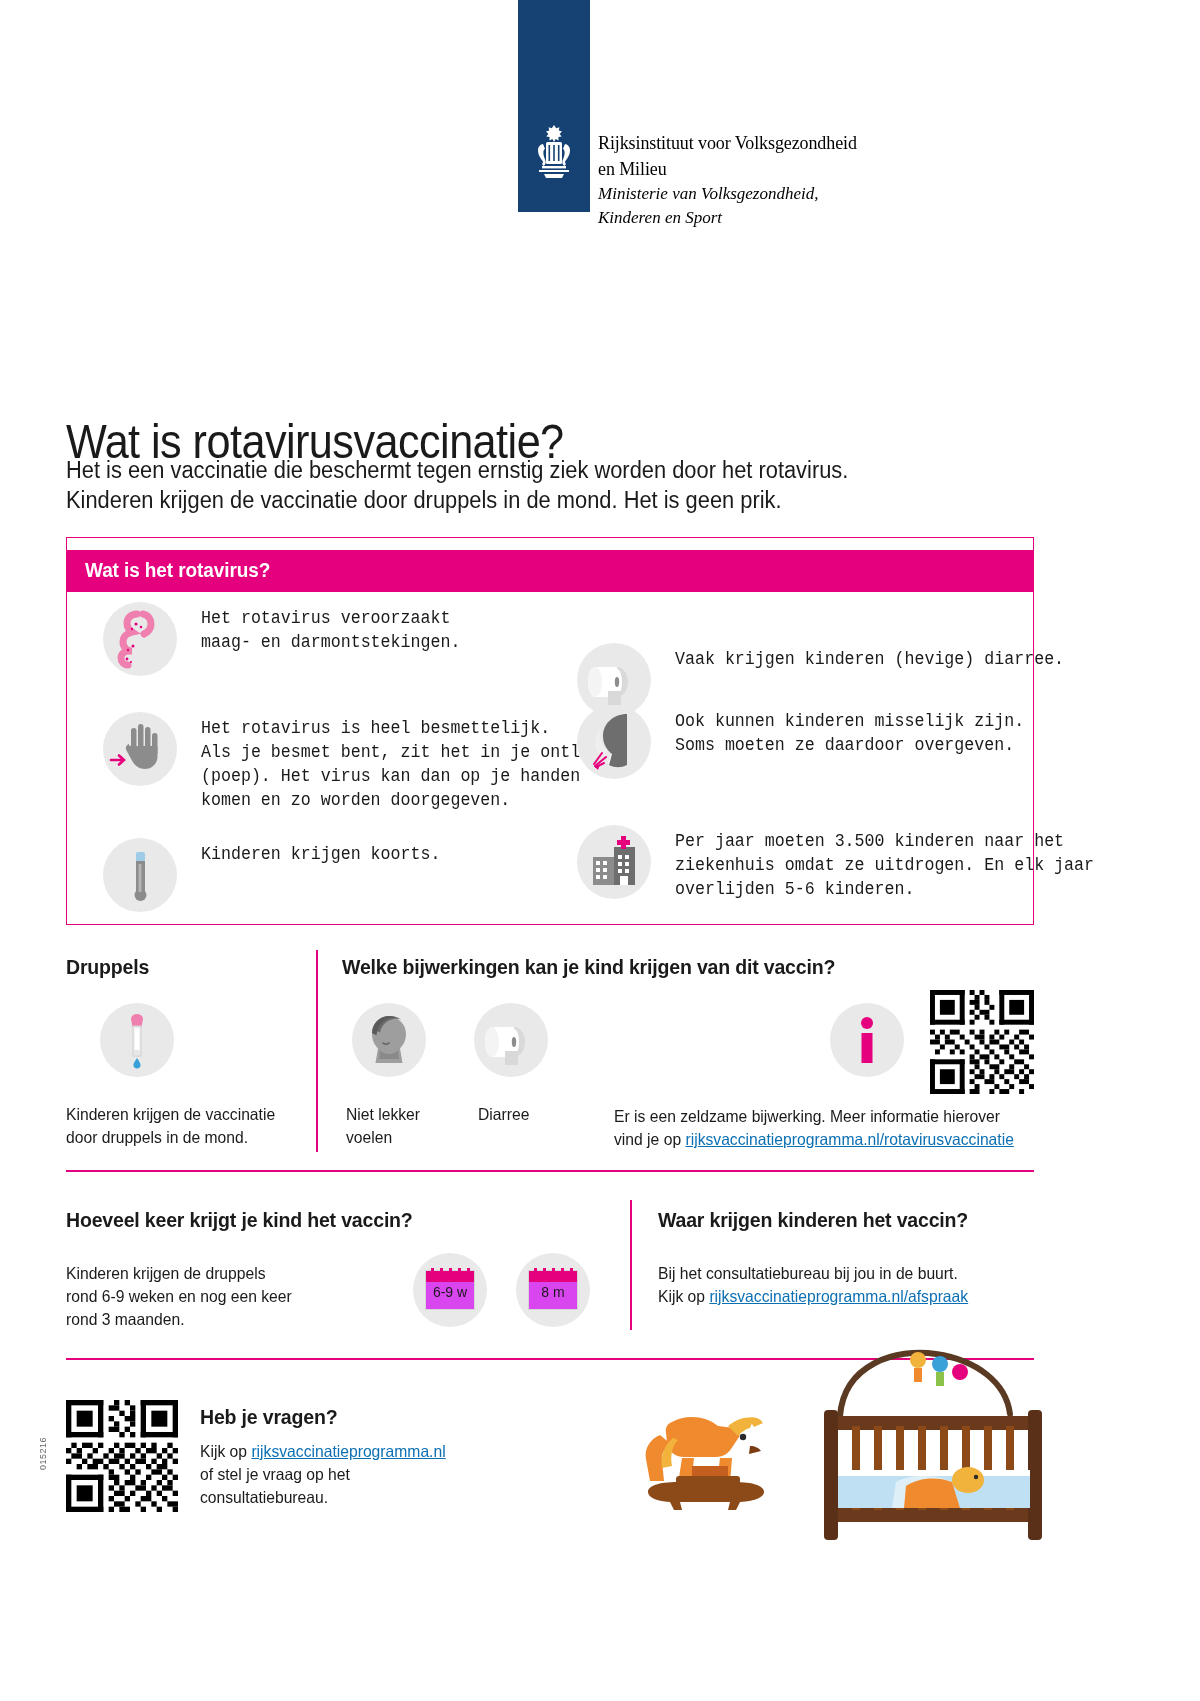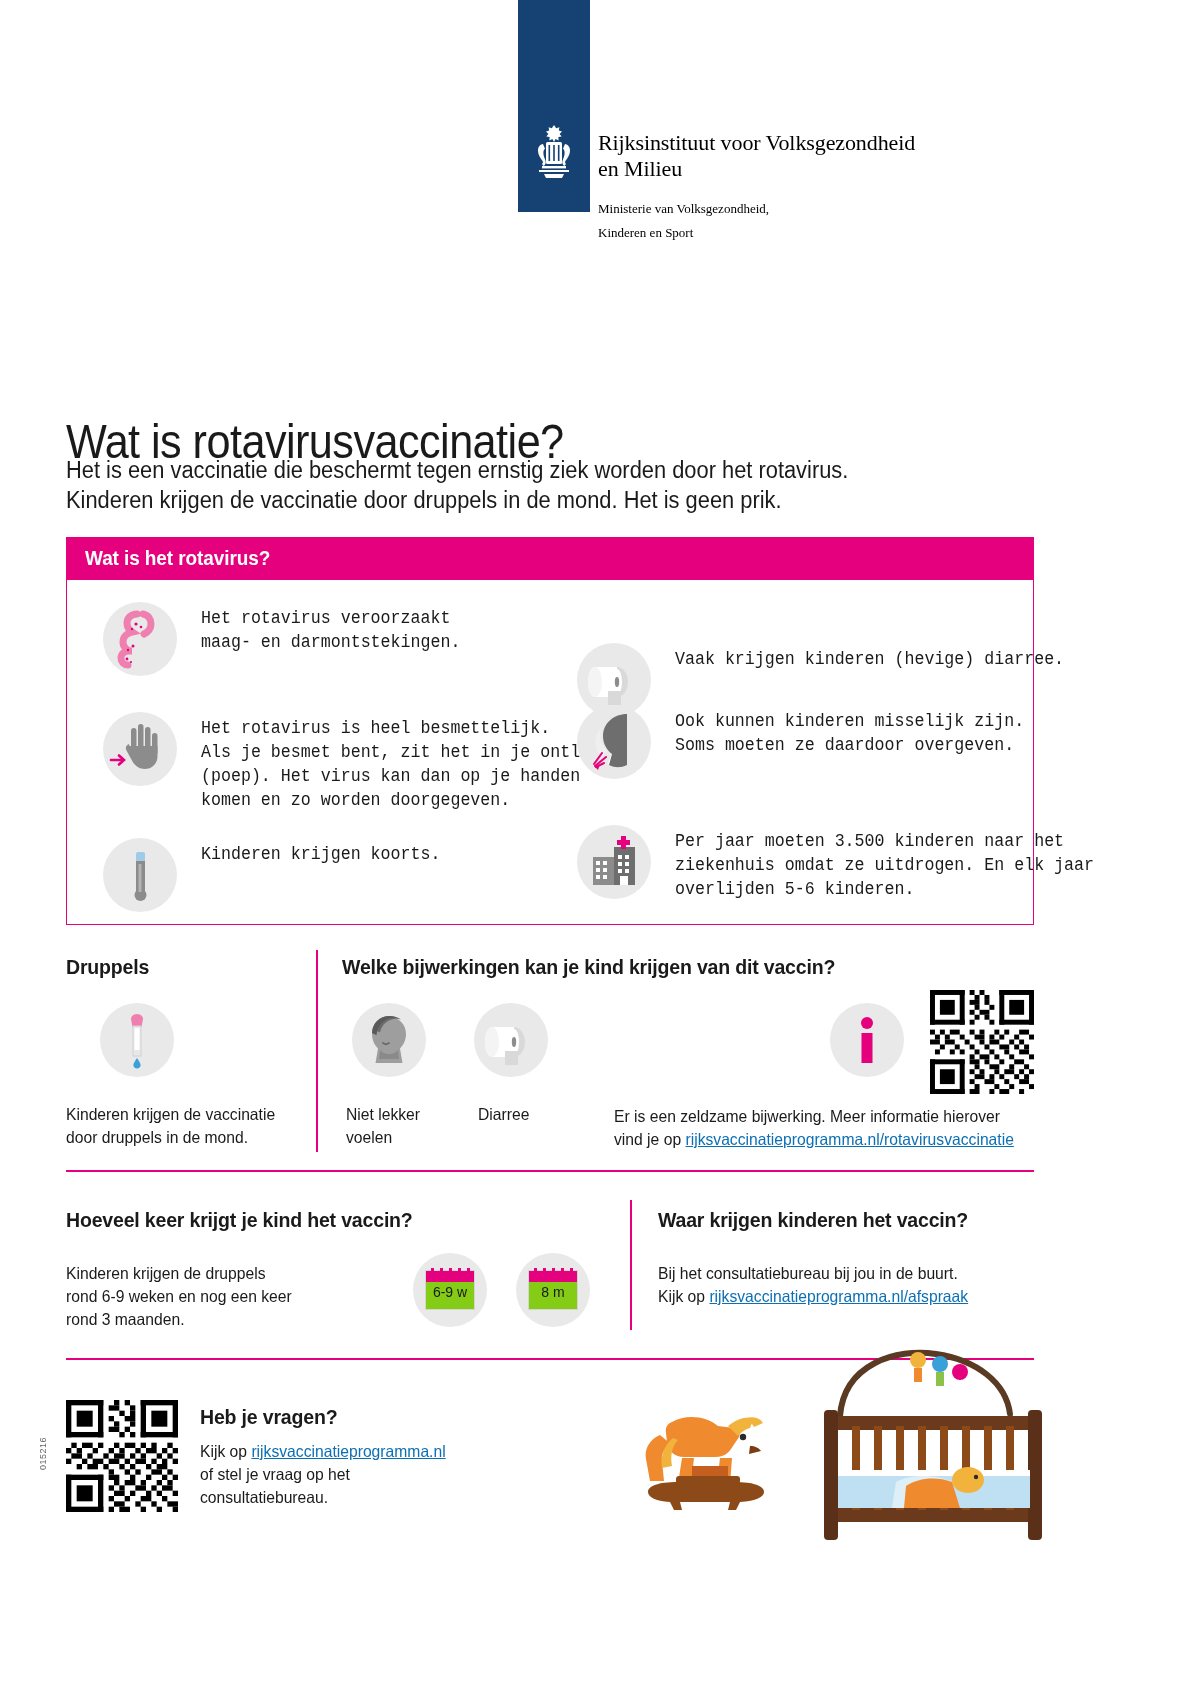--- a/index.html
+++ b/index.html
@@ -40,28 +40,29 @@
   }
   .logo-text {
     position: absolute;
     left: 80px;
     top: 130px;
     width: 340px;
     font-family: "Liberation Serif", serif;
     color: #000;
   }
   .logo-line1 {
-    font-size: 22px;
+    font-size: 18px;
     line-height: 26px;
     letter-spacing: -0.1px;
   }
   .logo-line2 {
-    font-size: 13px;
+    font-size: 17px;
     line-height: 24px;
-    margin-top: 15px;
+    font-style: italic;
+    margin-top: 0;
   }
 
   
   .page-title {
     position: absolute;
     left: 66px;
     top: 382px;
     font-size: 48px;
     line-height: 56px;
     font-weight: 400;
@@ -88,21 +89,21 @@
     left: 66px;
     top: 537px;
     width: 968px;
     height: 388px;
     border: 1.5px solid #e5007d;
     box-sizing: border-box;
     background: #fff;
   }
   .panel-head {
     position: absolute;
-    left: 0; top: 0;
+    left: 0; top: 12px;
     width: 100%;
     height: 42px;
     background: #e5007d;
     box-sizing: border-box;
   }
   .panel-head span {
     position: absolute;
     left: 18px;
     top: 9px;
     color: #fff;
@@ -229,21 +230,21 @@
     height: 74px;
     border-radius: 50%;
     background: #e9e9e9;
   }
   .chip {
     position: absolute;
     left: 12px;
     top: 17px;
     width: 50px;
     height: 40px;
-    background: #84cc16;
+    background: #d946ef;
     border: 1px solid #d5d5d5;
     box-sizing: border-box;
   }
   .chip-top {
     position: absolute;
     left: 0; top: 0;
     width: 100%;
     height: 11px;
     background: #e5007d;
   }

